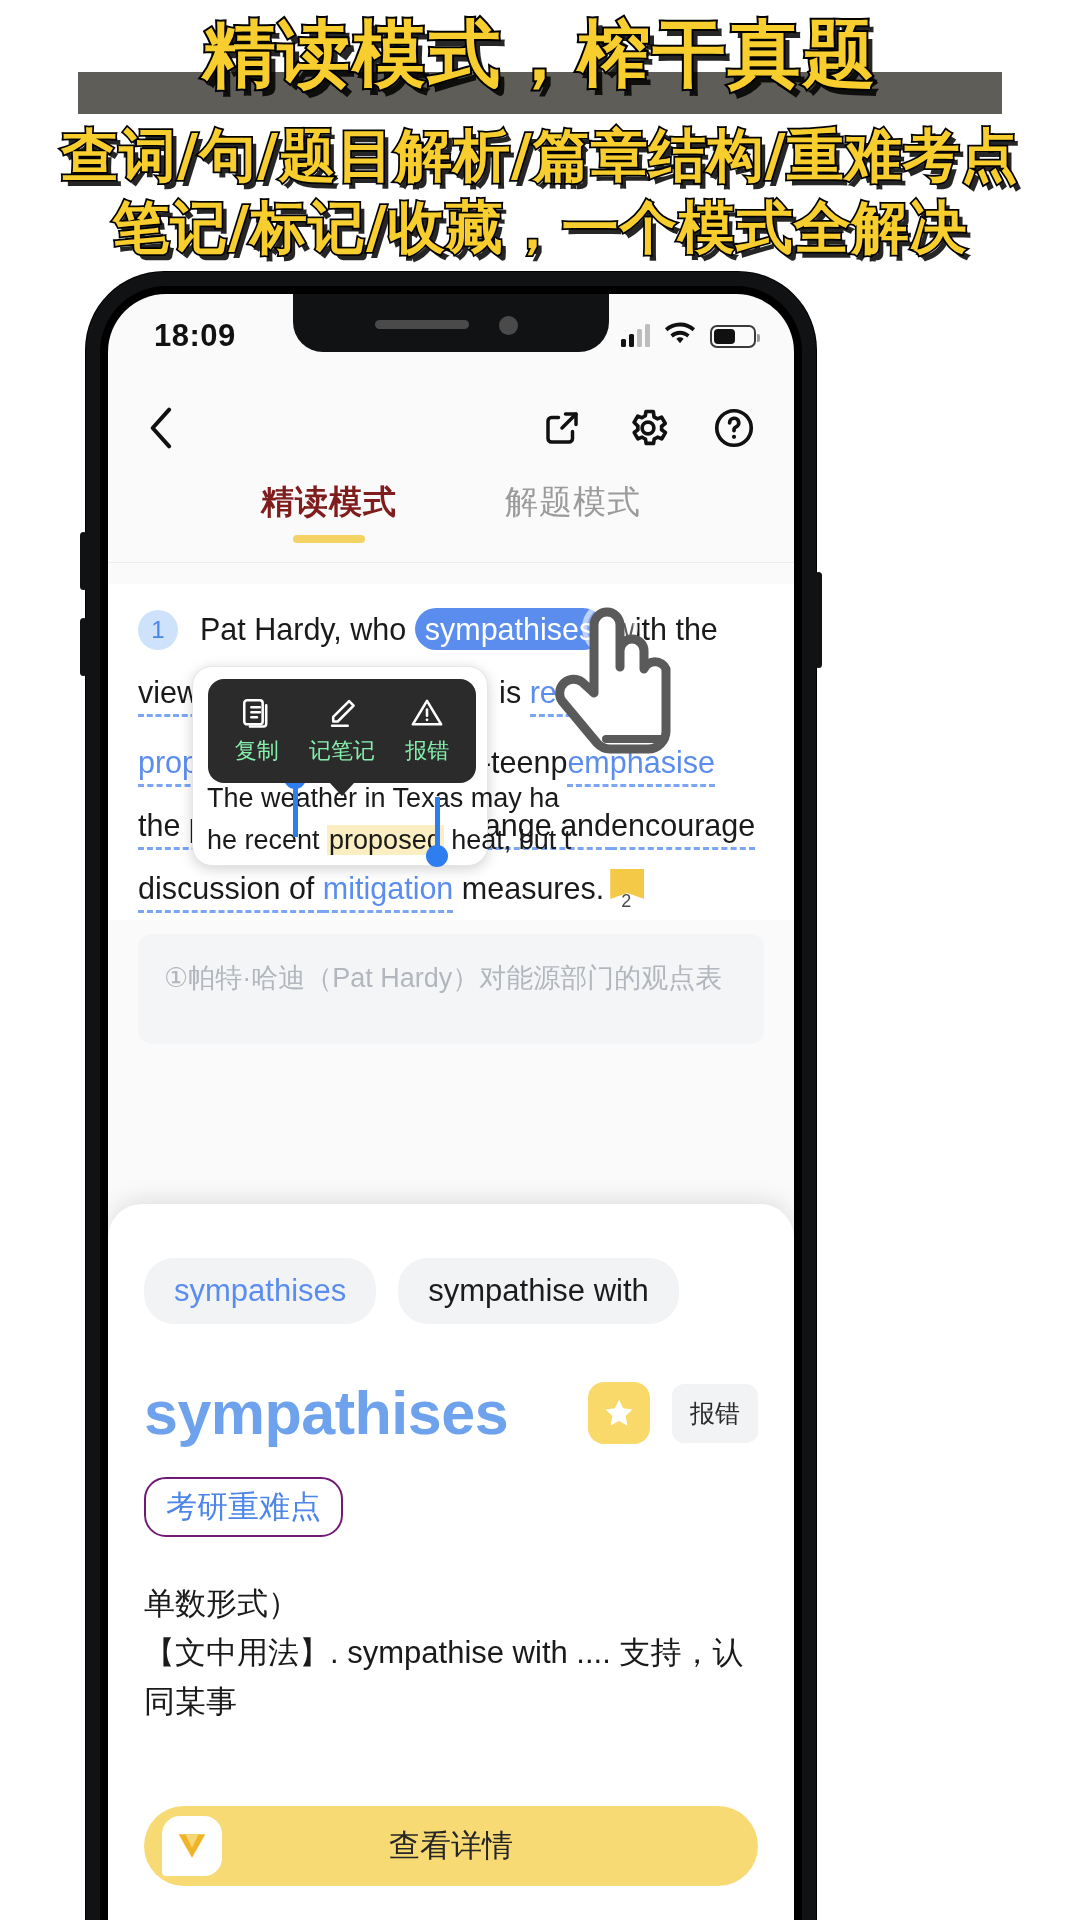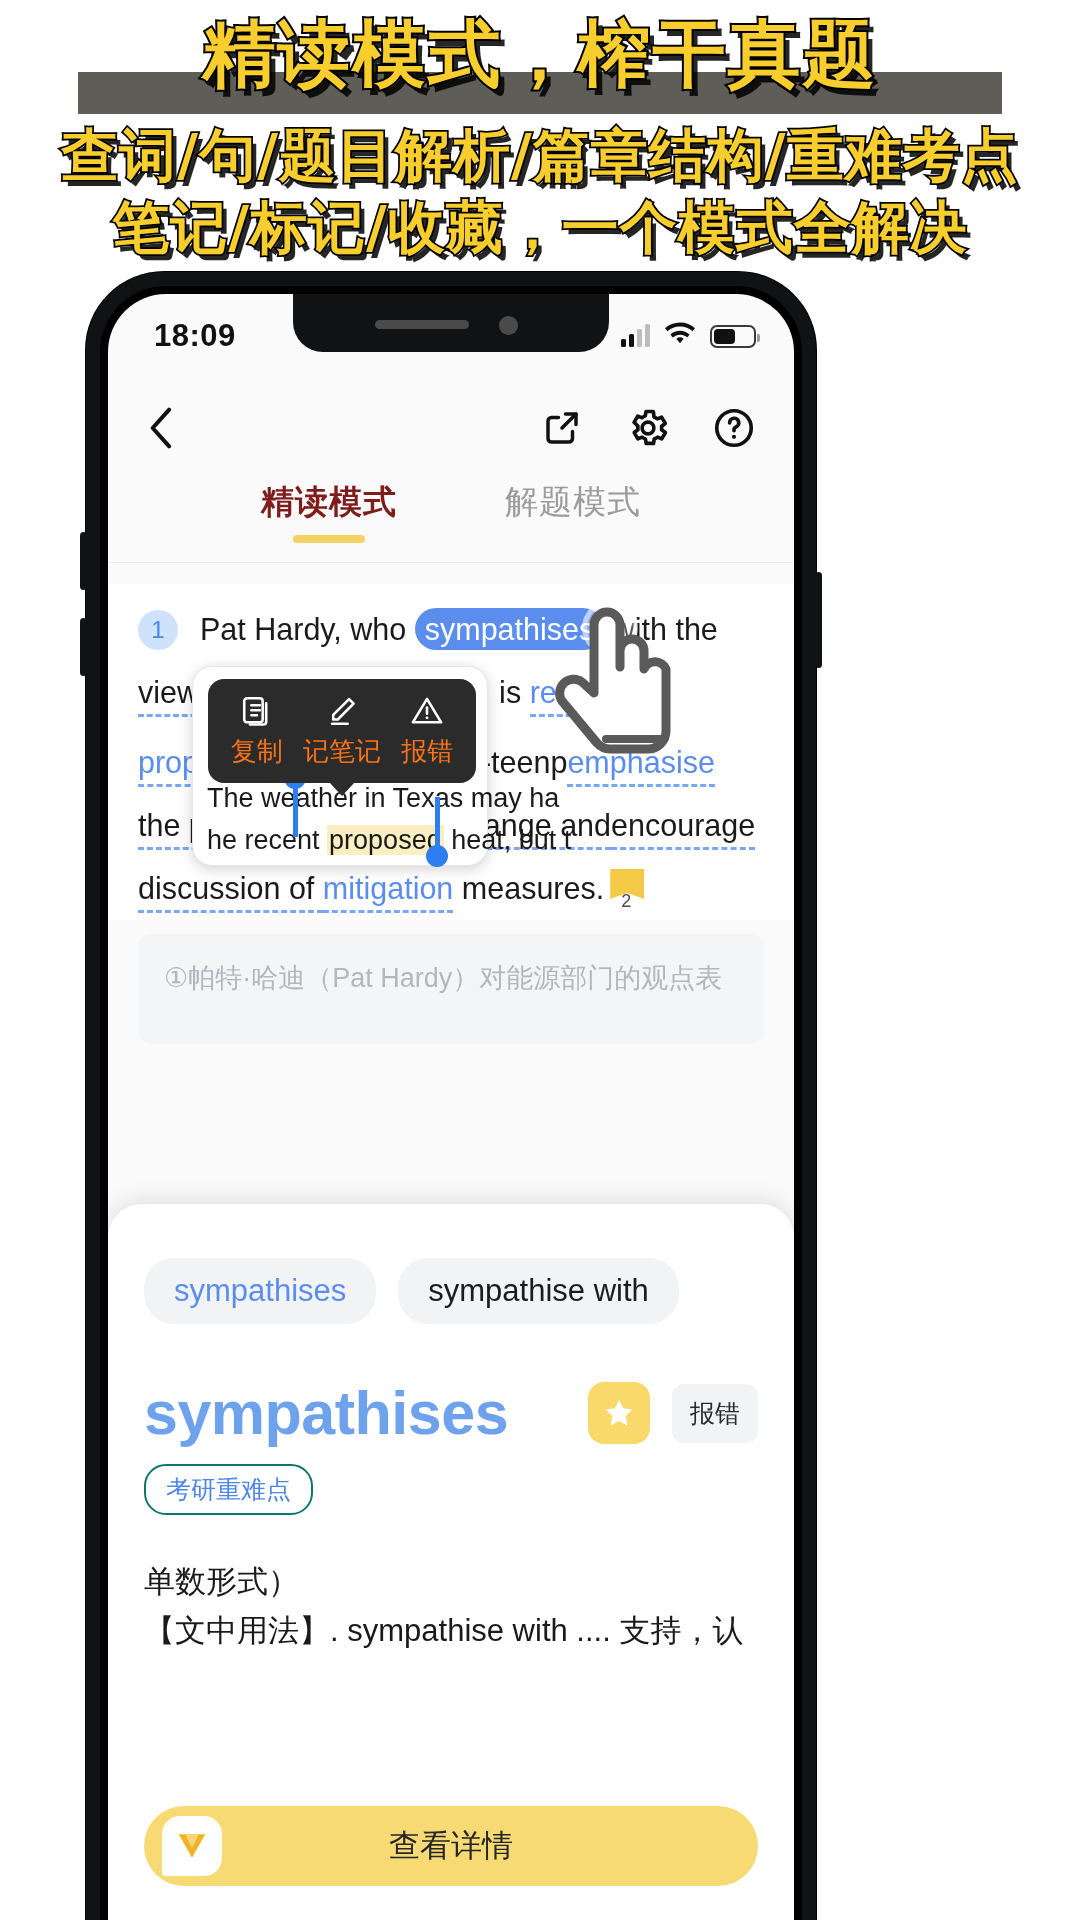--- a/index.html
+++ b/index.html
@@ -189,21 +189,21 @@
     display:flex; align-items:center; justify-content:space-around;
     padding: 0 6px;
   }
   .sel-popup::after{
     content:""; position:absolute; left:50%; transform:translateX(-50%);
     bottom:-13px; width:0; height:0;
     border-left:13px solid transparent; border-right:13px solid transparent;
     border-top:14px solid #2b2b2b;
   }
   .sp-item { display:flex; flex-direction:column; align-items:center; gap:6px; width:80px;}
-  .sp-label { font-size:26px; color:#f97316;font-family:Liberation Serif, serif; }
+  .sp-label { font-size:22px; color:#86efac;font-family:Liberation Serif, serif; }
 
   
   .magnifier {
     position:absolute; left:84px; top:372px; width:296px; height:200px;
     background:#fff; border-radius:20px; z-index:30;
     box-shadow: 0 3px 14px rgba(0,0,0,0.18);
     border:1px solid #e6e6e6;
   }
   .mag-text {
     position:absolute; left:14px; top:108px; width:300px;
@@ -261,23 +261,23 @@
   .word-actions { display:flex; align-items:center; gap:22px; }
   .star-btn {
     width:62px; height:62px; background:#f8d96a; border-radius:16px;
     display:flex; align-items:center; justify-content:center;
   }
   .report-btn {
     background:#f2f3f5; border-radius:12px; padding: 13px 18px;
     font-size:25px; color:#2a2a2a;
   }
   .tag-pill {
-    display:inline-block; margin-top:16px;
-    border:2px solid #0f766e; border-radius:22px;
-    padding: 7px 20px; font-size:25px; color:#4d86e8;
+    display:inline-block; margin-top:29px;
+    border:2px solid #701a75; border-radius:22px;
+    padding: 7px 20px; font-size:31px; color:#4d86e8;
   }
   .defs {
     margin-top:42px; font-size:31px; line-height:49px; color:#1a1a1a;
   }
   .cta {
     position:absolute; left:36px; bottom:40px; width:614px; height:80px;
     background:#f7da74; border-radius:40px;
     display:flex; align-items:center; justify-content:center;
     font-size:31px; color:#262626;
   }
@@ -440,20 +440,21 @@
               </div>
               <div class="report-btn">报错</div>
             </div>
           </div>
 
           <div class="tag-pill">考研重难点</div>
 
           <div class="defs">
             <div>单数形式）</div>
             <div>【文中用法】. sympathise with .... 支持，认</div>
+            <div>同某事</div>
           </div>
 
           <div class="cta">
             <div class="cta-logo">
               <svg width="40" height="40" viewBox="0 0 24 24">
                   <path d="M4 5h16l-8 14L4 5z" fill="#f0b429"></path>
                   <path d="M8 5h8l-4 8-4-8z" fill="#f7d774"></path>
                 </svg>
             </div>
             <span>查看详情</span>

